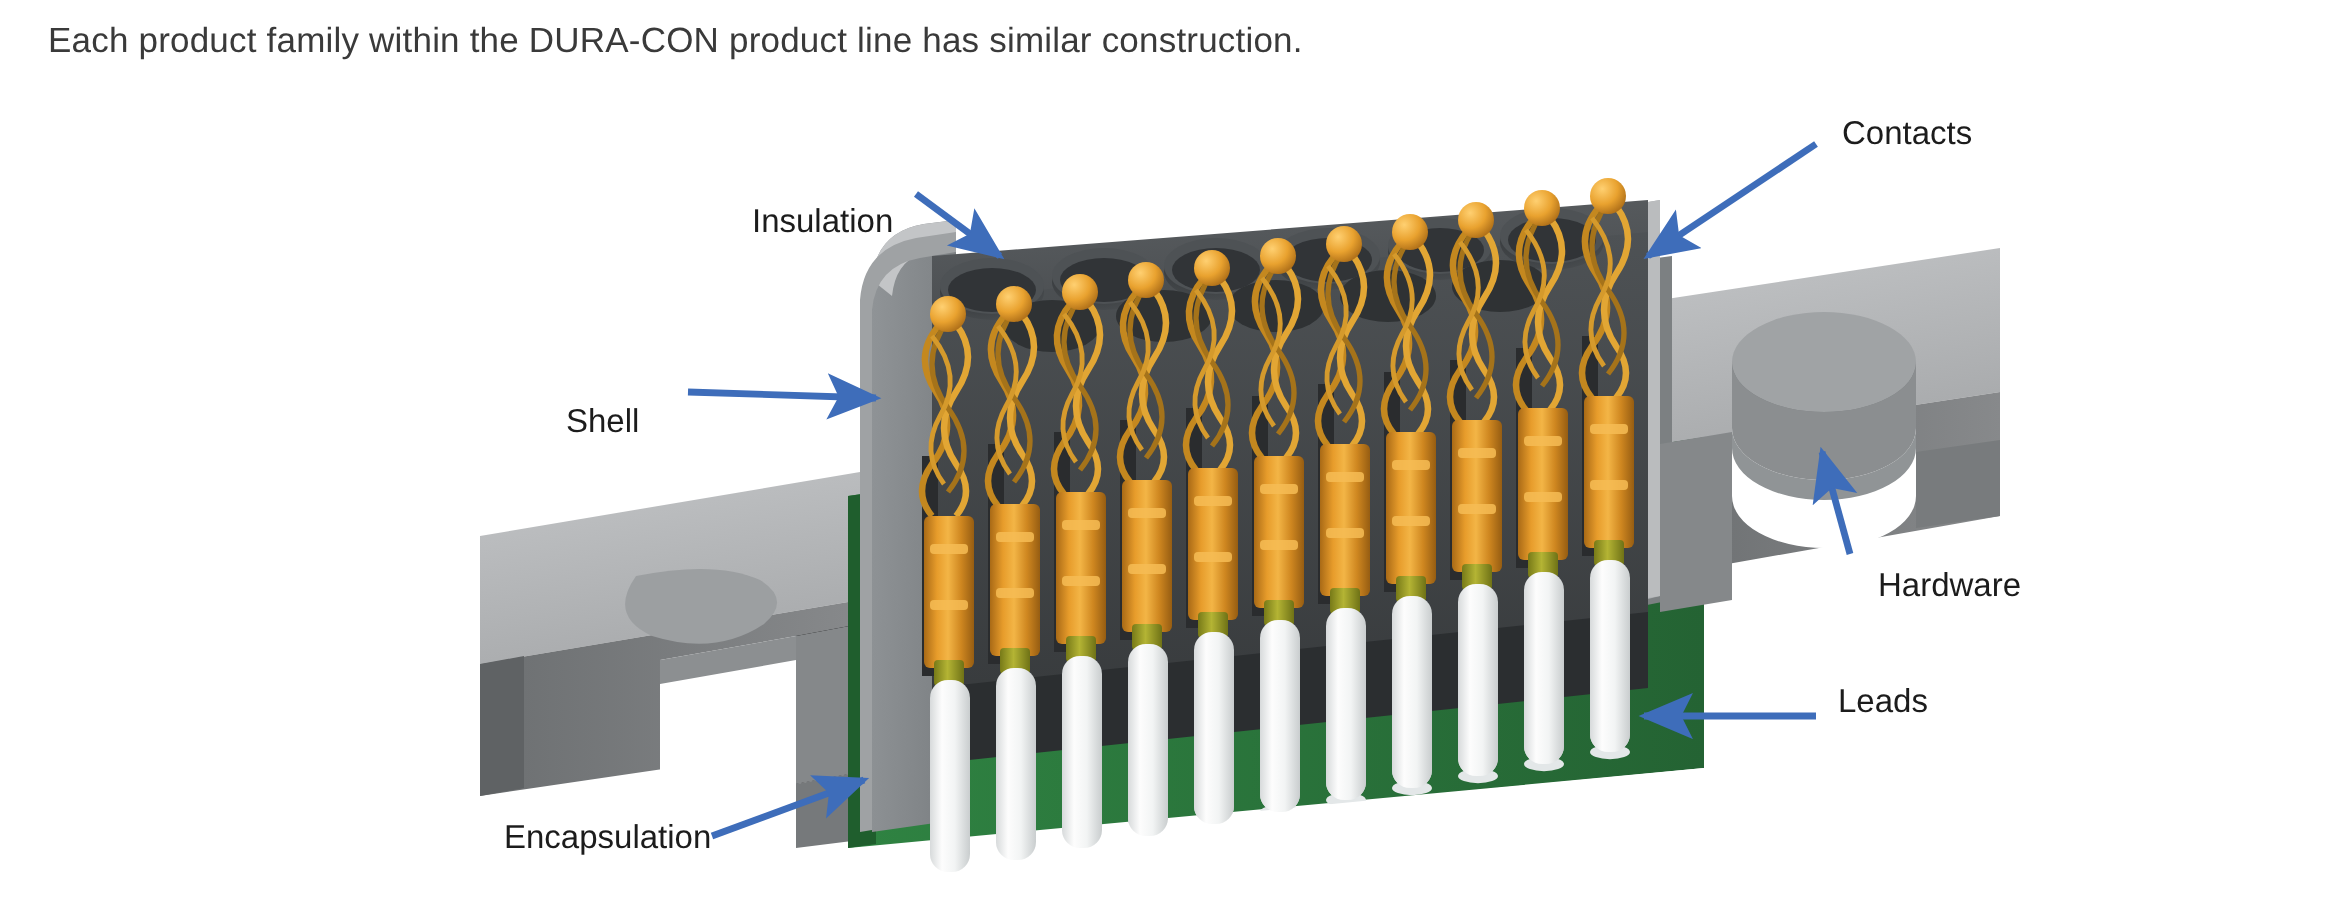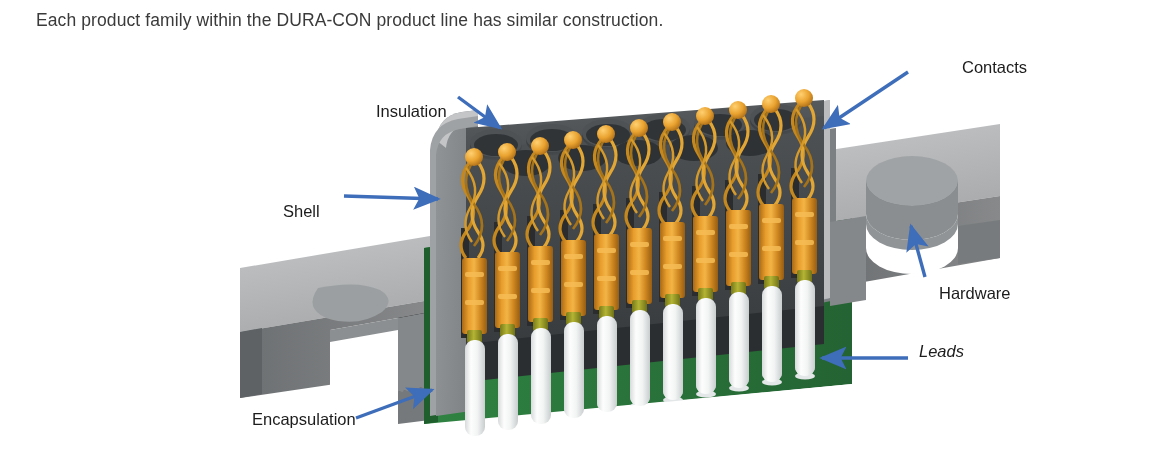--- a/index.html
+++ b/index.html
@@ -2,21 +2,21 @@
 <html><head>
 <meta charset="utf-8">
 <style>
   html,body{margin:0;padding:0;background:#ffffff;}
   body{width:1165px;height:451px;position:relative;overflow:hidden;
        font-family:"Liberation Sans","DejaVu Sans",sans-serif;}
 
   #stage{position:absolute;left:0;top:0;width:1165px;height:451px;background:#fff;}
 
   .caption{
-    position:absolute;left:36px;top:10px;
+    position:absolute;left:24px;top:10px;
     font-size:17.5px;color:#3a3a3a;letter-spacing:.1px;white-space:nowrap;
   }
 
   .callout{
     position:absolute;font-size:16.5px;color:#1c1c1c;white-space:nowrap;
   }
 
   svg.art{position:absolute;left:0;top:0;width:1165px;height:451px;}
   svg.art, svg.art *{shape-rendering:geometricPrecision;}
 </style>
@@ -406,19 +406,19 @@
       <line x1="458" y1="97" x2="500" y2="128" marker-end="url(#ar)"></line>
       <line x1="908" y1="72" x2="824" y2="128" marker-end="url(#ar)"></line>
       <line x1="344" y1="196" x2="438" y2="199" marker-end="url(#ar)"></line>
       <line x1="925" y1="277" x2="911" y2="226" marker-end="url(#ar)"></line>
       <line x1="908" y1="358" x2="822" y2="358" marker-end="url(#ar)"></line>
       <line x1="356" y1="418" x2="432" y2="390" marker-end="url(#ar)"></line>
     </g>
   </svg>
 
   <div class="callout" style="left:376px;top:74px;margin-top:28px;">Insulation</div>
-  <div class="callout" style="left:962px;top:58px;">Contacts</div>
+  <div class="callout" style="left:921px;top:58px;">Contacts</div>
   <div class="callout" style="left:283px;top:202px;">Shell</div>
   <div class="callout" style="left:939px;top:284px;">Hardware</div>
-  <div class="callout" style="left:919px;top:342px;font-style:italic;">Leads</div>
+  <div class="callout" style="left:919px;top:342px;">Leads</div>
   <div class="callout" style="left:252px;top:410px;">Encapsulation</div>
 
 </div>
 
 </body></html>

